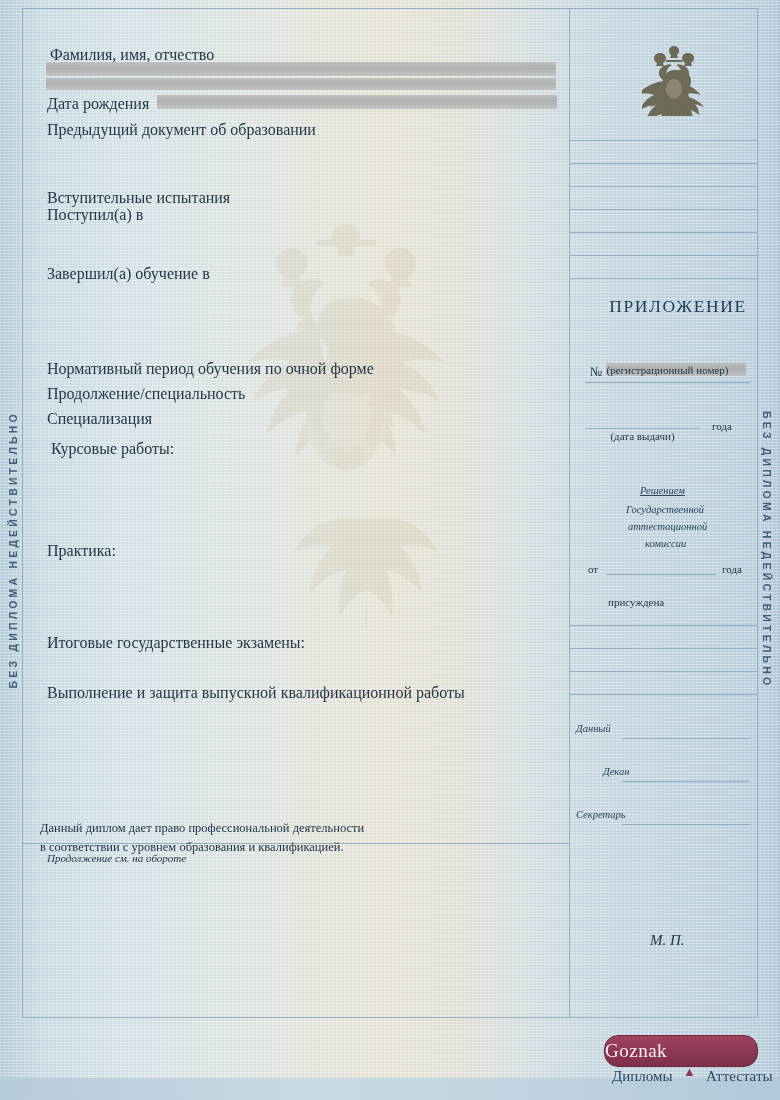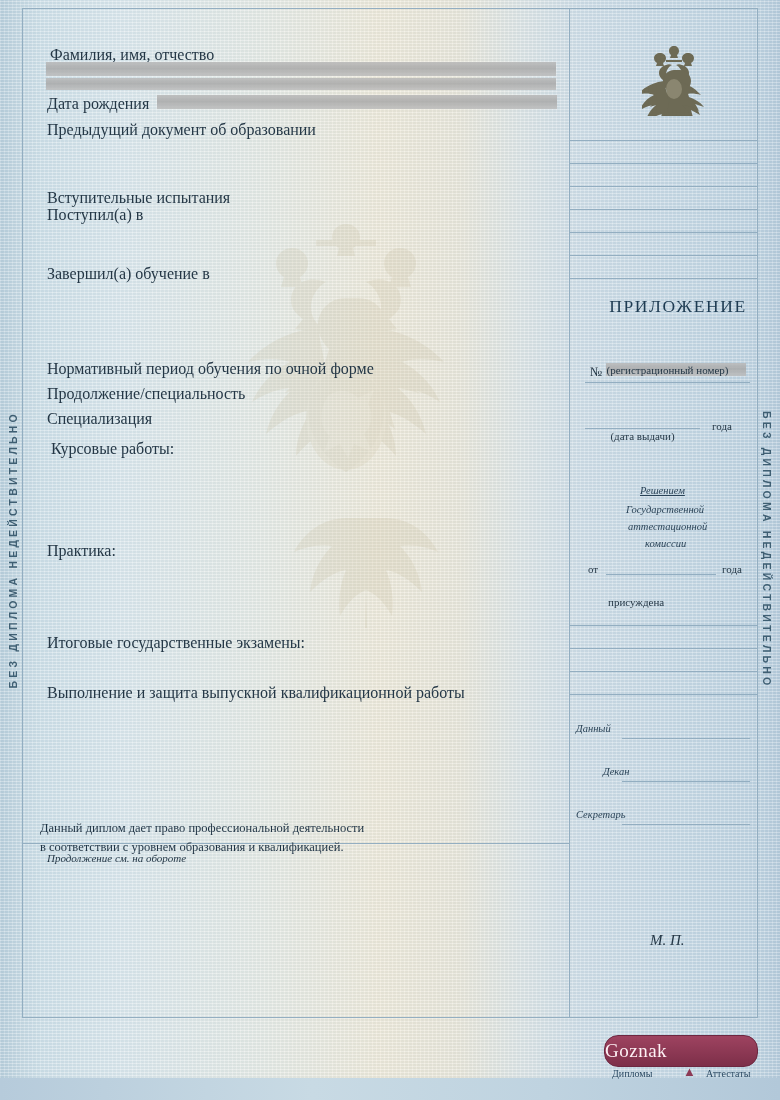--- a/index.html
+++ b/index.html
@@ -223,21 +223,21 @@
     font-family: "Liberation Serif", serif;
     font-size: 19px;
     letter-spacing: .5px;
   }
   .gz-sub {
     position: absolute;
     top: 1068px;
     z-index: 8;
     color: #2b4a63;
     font-family: "Liberation Serif", serif;
-    font-size: 10px;
+    font-size: 15px;
   }
   .gz-left { left: 612px; }
   .gz-right { left: 706px; }
   .gz-mark {
     position: absolute;
     left: 683px;
     top: 1064px;
     z-index: 8;
     color: #8d3a55;
     font-size: 13px;

